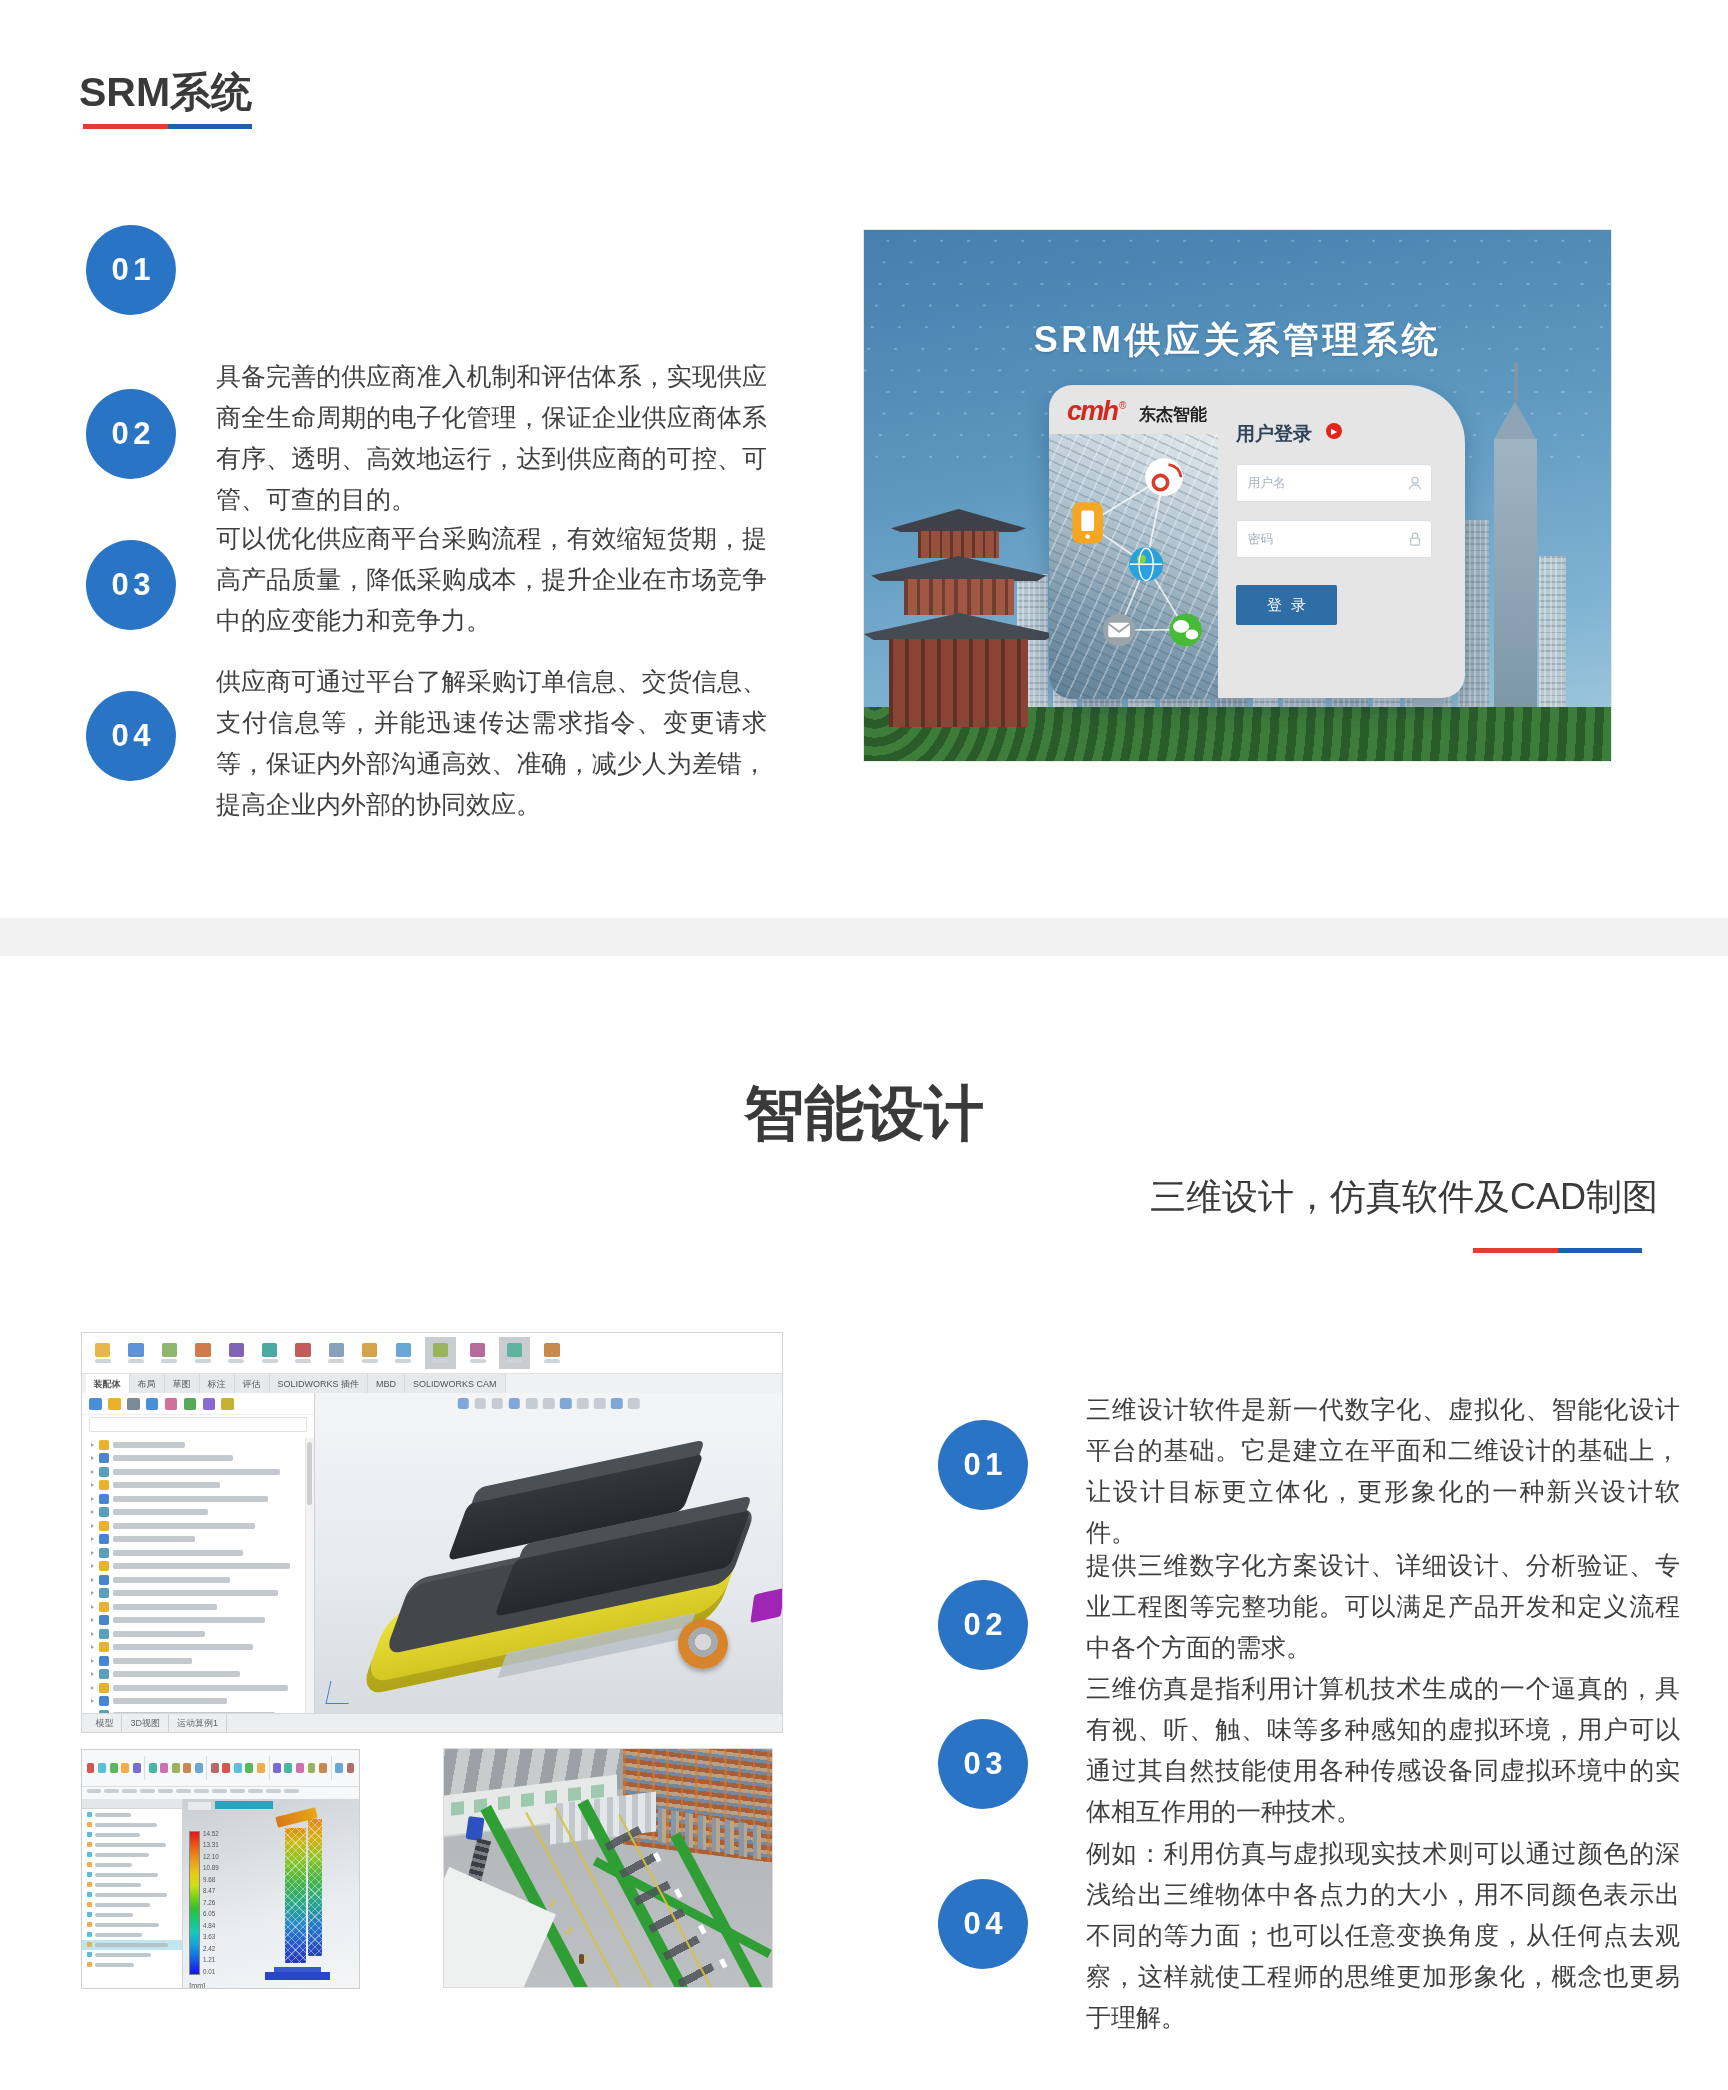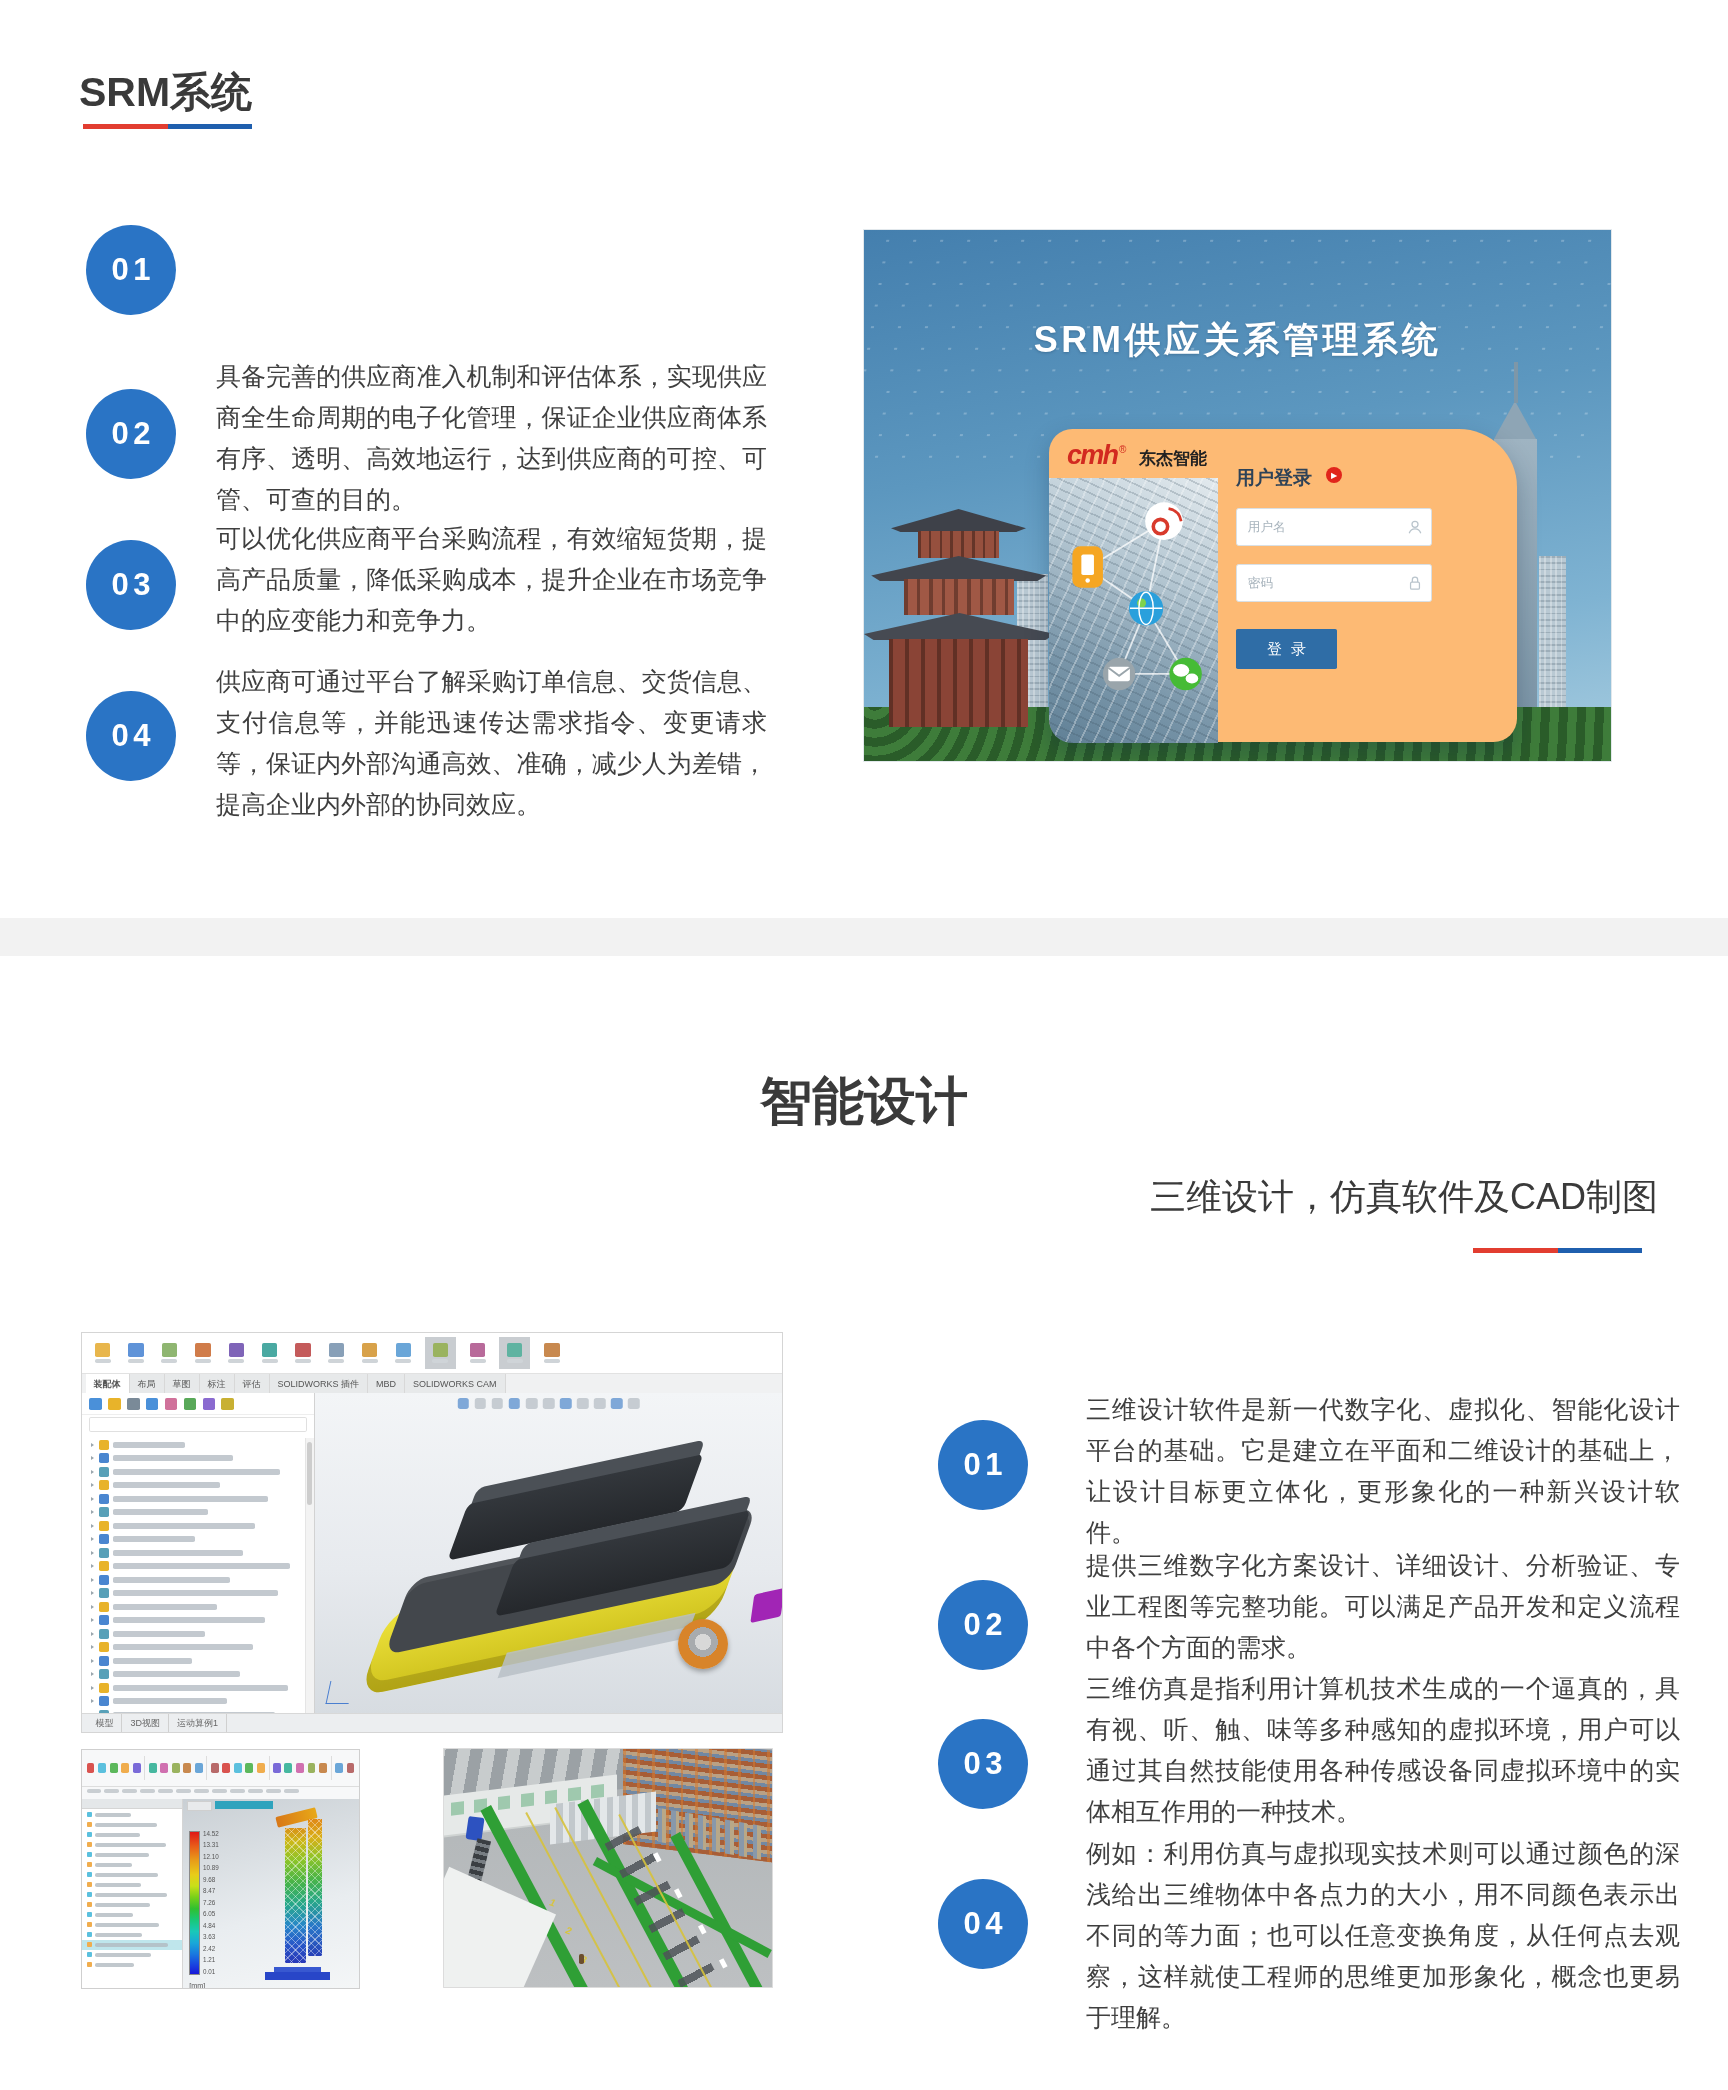--- a/index.html
+++ b/index.html
@@ -44,22 +44,22 @@
   .p-roof1{top:0;left:27px;width:135px;height:23.4px;background:#3e4149;clip-path:polygon(50% 0,100% 82%,92% 100%,8% 100%,0 82%);}
   .p-body1{top:21.6px;left:54px;width:81px;height:27px;background:#96503e;
       background-image:repeating-linear-gradient(90deg,rgba(40,20,15,.45) 0 2.7px,transparent 2.7px 10.8px);}
   .p-roof2{top:47px;left:7.2px;width:175px;height:25px;background:#42454d;clip-path:polygon(50% 0,100% 78%,95% 100%,5% 100%,0 78%);}
   .p-body2{top:70px;left:40px;width:110px;height:36px;background:#a05845;
       background-image:repeating-linear-gradient(90deg,rgba(40,20,15,.4) 0 3.6px,transparent 3.6px 12.6px);}
   .p-roof3{top:104px;left:0;width:191px;height:27px;background:#464a52;clip-path:polygon(50% 0,100% 78%,95% 100%,5% 100%,0 78%);}
   .p-body3{top:130px;left:25px;width:139px;height:88px;background:#8a4436;
       background-image:repeating-linear-gradient(90deg,rgba(35,18,12,.4) 0 4.5px,transparent 4.5px 16px);}
   
-  .card{position:absolute;left:185px;top:155px;width:468px;height:313px;background:#fdba74;
-      border-radius:23.4px 58px 23.4px 23.4px;box-shadow:0 10.8px 23.4px rgba(15,40,70,.28);margin-top:44px;}
+  .card{position:absolute;left:185px;top:155px;width:416px;height:313px;background:#e5e5e5;
+      border-radius:23.4px 58px 23.4px 23.4px;box-shadow:0 10.8px 23.4px rgba(15,40,70,.28);}
   .logo{position:absolute;left:18px;top:10.8px;display:flex;align-items:baseline;gap:7.2px;}
   .logo-cmh{color:#d22a20;font-size:27px;font-weight:bold;font-style:italic;letter-spacing:-1.8px;}
   .logo-reg{font-size:10px;color:#d22a20;position:relative;top:-10.8px;left:-5.4px;}
   .logo-cn{color:#222;font-size:17px;font-weight:bold;}
   .photo{position:absolute;left:0;top:49px;width:169px;height:265px;border-bottom-left-radius:23.4px;overflow:hidden;
       background:linear-gradient(205deg,#e3eaee 0%,#b6c8d3 35%,#7d99ac 70%,#5f7f95 100%);}
   .photo::before{content:"";position:absolute;inset:0;
       background-image:repeating-linear-gradient(115deg,rgba(255,255,255,.30) 0 1.8px,transparent 1.8px 12.6px),
       repeating-linear-gradient(25deg,rgba(60,80,95,.22) 0 1.8px,transparent 1.8px 9px);}
   .photo svg{position:absolute;inset:0;}
@@ -72,21 +72,21 @@
   .inp::placeholder{color:#a7b3bc;}
   .inp1{top:79px;}.inp2{top:135px;}
   .inp-ico{position:absolute;left:358px;width:16px;height:16px;color:#b9c4cc;}
   .ico-user{top:90px;}.ico-lock{top:146px;}
   .login-btn{position:absolute;left:187px;top:200px;width:101px;height:40px;background:#2f6da6;color:#fff;
       font-size:15px;letter-spacing:9px;text-indent:9px;display:flex;align-items:center;justify-content:center;
       border-radius:1.8px;cursor:pointer;}
   
   .band{left:0;top:918px;width:1728px;height:38px;background:#f2f2f2;}
   
-  .sec2-title{position:absolute;top:1024px;left:0;width:1728px;text-align:center;font-size:52px;color:#3a3a3a;}
+  .sec2-title{position:absolute;top:1024px;left:0;width:1728px;text-align:center;font-size:60px;color:#3a3a3a;}
   .sec2-sub{position:absolute;top:1173px;right:70px;font-size:36px;color:#3a3a3a;}
   .u2{top:1248px;right:86px;width:169px;}
   .c-s2a{left:938px;top:1420px}.t-s2a{left:1086px;top:1389px;width:594px}
   .c-s2b{left:938px;top:1580px}.t-s2b{left:1086px;top:1545px;width:594px}
   .c-s2c{left:938px;top:1719px}.t-s2c{left:1086px;top:1668px;width:594px}
   .c-s2d{left:938px;top:1879px}.t-s2d{left:1086px;top:1833px;width:594px}
   
   .cad{left:81px;top:1332px;width:702px;height:401px;border:0.9px solid #d5d5d5;background:#fff;box-sizing:border-box;}
   .cad-tools{height:40px;border-bottom:0.9px solid #e2e2e2;display:flex;align-items:center;gap:10px;padding:0 9px;}
   .ci{width:23.4px;height:32px;display:flex;flex-direction:column;align-items:center;justify-content:center;gap:2.7px;}

